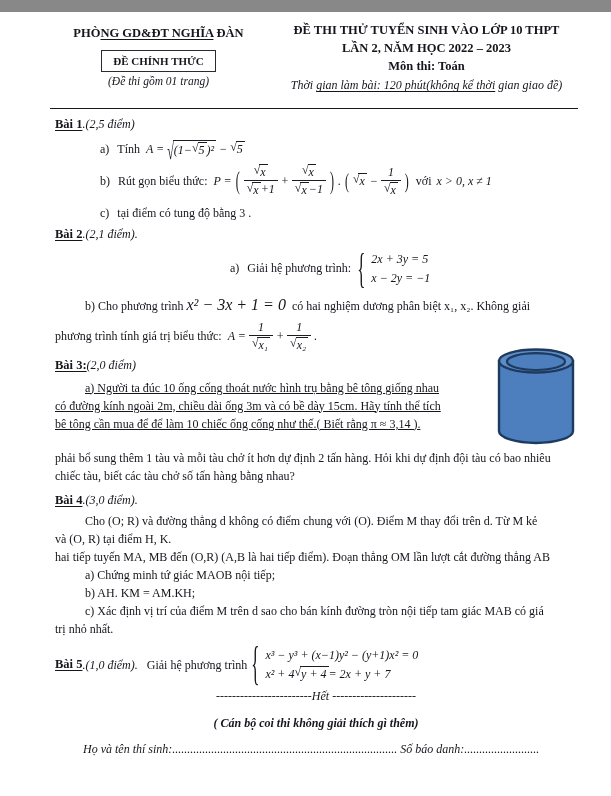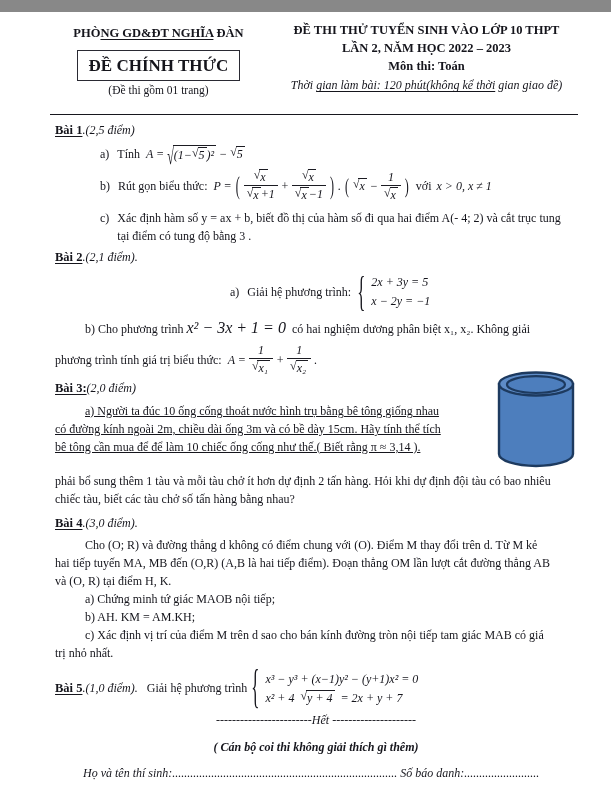--- a/index.html
+++ b/index.html
@@ -7,22 +7,22 @@
     position:relative;width:611px;height:796px;margin:12px auto;background:#ffffff;
     box-sizing:border-box;padding:10px 34px 0 55px;
     font-family:"Liberation Serif","DejaVu Serif",serif;
     font-size:12px;color:#15151c;line-height:1.5;
   }
   .u{text-decoration:underline;text-underline-offset:2px;}
   
   .hdr{display:flex;margin-left:-14px;}
   .hl{width:235px;text-align:center;}
   .org{font-weight:bold;font-size:12.5px;margin-top:2px;white-space:nowrap;}
-  .obox{display:inline-block;border:1.6px solid #2a2a33;padding:2px 11px;font-weight:bold;font-size:17px;margin-top:7px;white-space:nowrap;}
-  .note{font-size:11.5px;margin-top:1px;}
+  .obox{display:inline-block;border:1.6px solid #2a2a33;padding:2px 11px;font-weight:bold;font-size:11px;margin-top:7px;white-space:nowrap;}
+  .note{font-style:italic;font-size:11.5px;margin-top:1px;}
   .hr2{flex:1;text-align:center;}
   .t1{font-weight:bold;font-size:12.5px;line-height:1.42;white-space:nowrap;}
   .tm{font-style:italic;font-size:12px;margin-top:1px;white-space:nowrap;}
   .rule{border-top:1.7px solid #17171e;width:528px;margin:14px 0 6px -5px;}
   
   .prob{margin-top:3px;}
   .blab{font-weight:bold;text-decoration:underline;text-underline-offset:2px;font-size:12.5px;}
   .pts{font-style:italic;}
   .ln{display:block;white-space:nowrap;}
   .ind{text-indent:30px;}
@@ -160,21 +160,20 @@
         </span>
         <span class="bp sm">)</span>
       </span>
       <span style="margin-left:6px;">với</span>
       <span class="math" style="margin-left:5px;">x &gt; 0, x ≠ 1</span>
     </div>
 
     <div class="itext">
       <span class="mk">c)</span>
       <span>
-          <span class="ln">Xác định hàm số y = ax + b, biết đồ thị của hàm số đi qua hai điểm A(- 4; 2) và cắt trục tung</span>
           <span class="ln">tại điểm có tung độ bằng 3 .</span>
         </span>
     </div>
   </section>
 
   <section class="prob">
     <div><span class="blab">Bài 2</span><span class="pts">.(2,1 điểm).</span></div>
 
     <div class="irow" style="margin-left:175px;">
       <span class="mk">a)</span>
@@ -238,41 +237,41 @@
     <div style="margin-top:3px;">
       <span class="ln">phải bổ sung thêm 1 tàu và mỗi tàu chở ít hơn dự định 2 tấn hàng. Hỏi khi dự định đội tàu có bao nhiêu</span>
       <span class="ln">chiếc tàu, biết các tàu chở số tấn hàng bằng nhau?</span>
     </div>
   </section>
 
   <section class="prob" style="margin-top:6px;">
     <div><span class="blab">Bài 4</span><span class="pts">.(3,0 điểm).</span></div>
     <div style="margin-top:3px;">
       <span class="ln ind">Cho (O; R) và đường thẳng d không có điểm chung với (O). Điểm M thay đổi trên d. Từ M kẻ</span>
+      <span class="ln">và (O, R) tại điểm H, K.</span>
       <span class="ln">hai tiếp tuyến MA, MB đến (O,R) (A,B là hai tiếp điểm). Đoạn thẳng OM lần lượt cắt đường thẳng AB</span>
-      <span class="ln">và (O, R) tại điểm H, K.</span>
     </div>
     <span class="ln" style="padding-left:30px;">a) Chứng minh tứ giác MAOB nội tiếp;</span>
     <span class="ln" style="padding-left:30px;">b) AH. KM = AM.KH;</span>
     <div>
       <span class="ln" style="padding-left:30px;">c) Xác định vị trí của điểm M trên d sao cho bán kính đường tròn nội tiếp tam giác MAB có giá</span>
       <span class="ln">trị nhỏ nhất.</span>
     </div>
   </section>
 
   <section class="prob" style="margin-top:8px;">
     <div class="irow" style="margin:0;">
       <span class="blab">Bài 5</span>
       <span class="pts">.(1,0 điểm).</span>
       <span style="margin-left:9px;">Giải hệ phương trình</span>
       <span class="sys" style="margin-left:4px;">
         <span class="brace" style="transform:scaleY(2.7);">{</span>
         <span class="col math">
           <span>x³ − y³ + (x−1)y² − (y+1)x² = 0</span>
-          <span style="display:inline-flex;align-items:center;gap:6px;">
+          <span style="display:inline-flex;align-items:center;gap:0;">
               <span>x² + 4</span>
               <span class="sq">
                 <span class="s">√</span>
                 <span class="o">y + 4</span>
               </span>
               <span>= 2x + y + 7</span>
             </span>
         </span>
       </span>
     </div>

